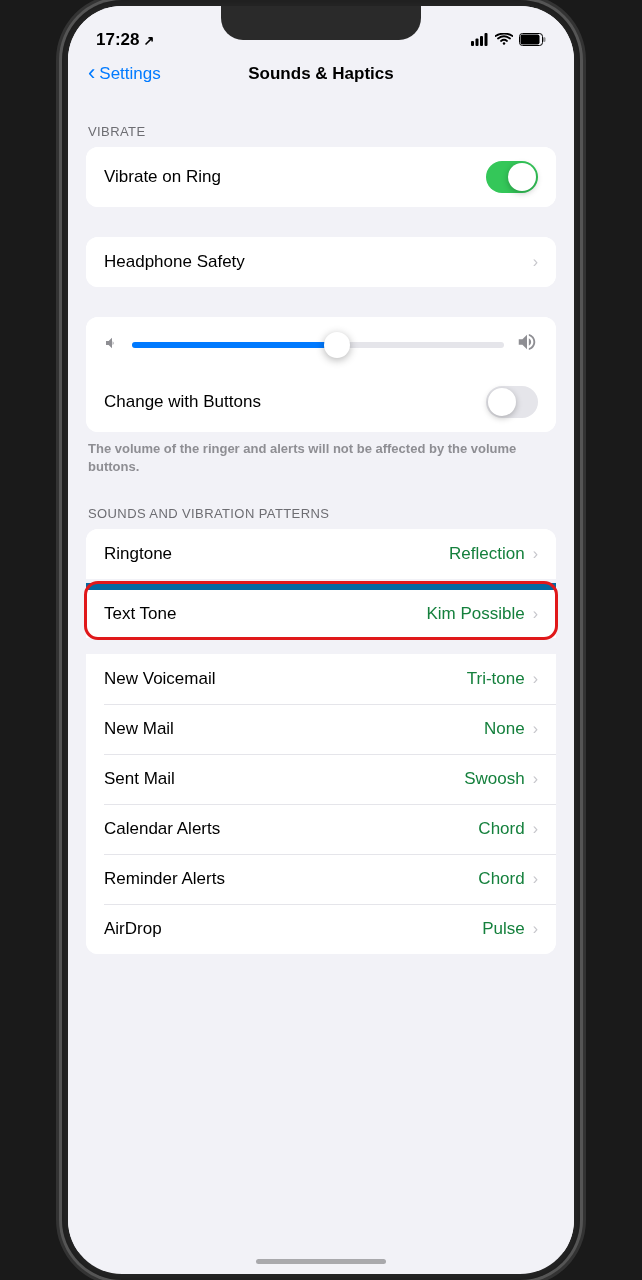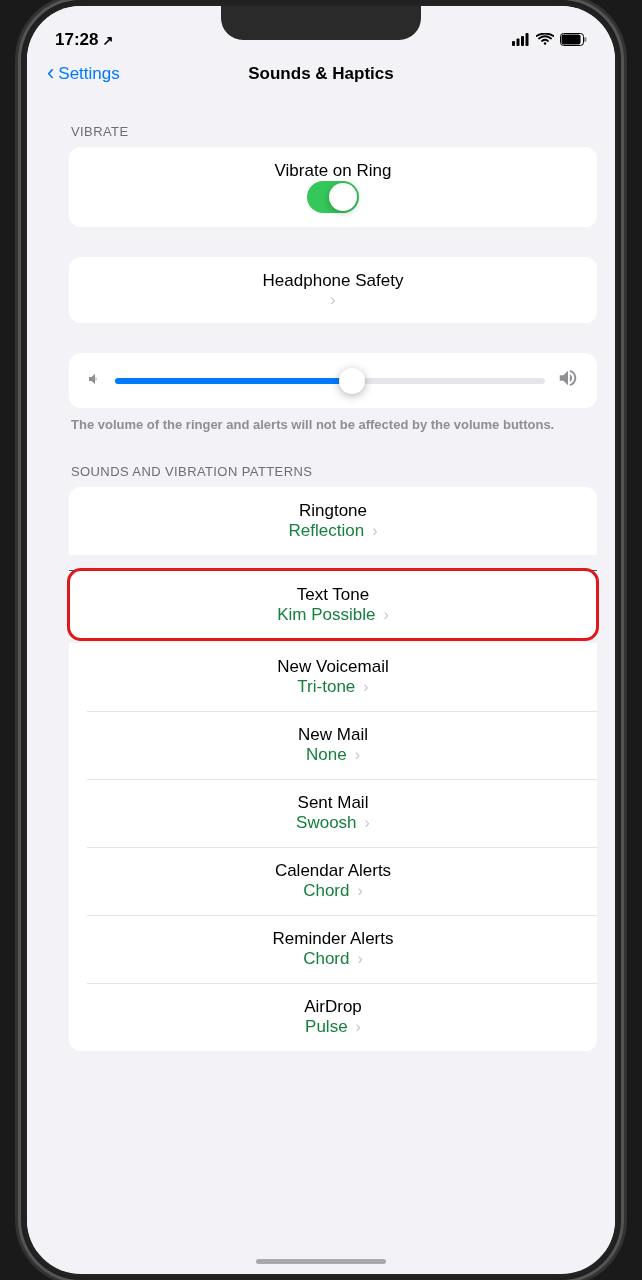--- a/index.html
+++ b/index.html
@@ -7,21 +7,21 @@
     body {
       background: #1a1a1a;
       display: flex;
       justify-content: center;
       align-items: center;
       min-height: 100vh;
       font-family: -apple-system, 'SF Pro Text', 'Helvetica Neue', sans-serif;
     }
 
     .phone-frame {
-      width: 600px;
+      width: 518px;
       height: 1280px;
       background: #2a2a2a;
       border-radius: 60px;
       position: relative;
       box-shadow: 0 0 0 3px #555, 0 0 0 6px #333, inset 0 0 20px rgba(0,0,0,0.5);
       overflow: hidden;
     }
 
     
     .phone-frame::before {
@@ -110,21 +110,20 @@
       font-size: 17px;
       font-weight: 600;
       color: #000;
     }
 
     
     .content {
       overflow-y: auto;
       height: calc(100% - 110px);
       background: #f2f2f7;
-      padding-left: 24px;
     }
 
     .section {
       margin-top: 30px;
     }
 
     .section-label {
       font-size: 13px;
       color: #6d6d72;
       text-transform: uppercase;
@@ -141,21 +140,20 @@
     }
 
     .row {
       display: flex;
       align-items: center;
       justify-content: space-between;
       padding: 14px 18px;
       min-height: 50px;
       background: #fff;
       position: relative;
-      flex-direction: column;
     }
 
     .row + .row::before {
       content: '';
       position: absolute;
       top: 0;
       left: 18px;
       right: 0;
       height: 1px;
       background: #e5e5ea;
@@ -398,51 +396,57 @@
                 <div class="slider-fill"></div>
                 <div class="slider-thumb"></div>
               </div>
               <span class="volume-icon-high">
                 <svg width="22" height="22" viewBox="0 0 24 24" fill="#8e8e93">
                   <path d="M3 9v6h4l5 5V4L7 9H3zm13.5 3c0-1.77-1.02-3.29-2.5-4.03v8.05c1.48-.73 2.5-2.25 2.5-4.02zM14 3.23v2.06c2.89.86 5 3.54 5 6.71s-2.11 5.85-5 6.71v2.06c4.01-.91 7-4.49 7-8.77s-2.99-7.86-7-8.77z"></path>
                 </svg>
               </span>
             </div>
           </div>
+          <div class="row">
+            <span class="row-label">Change with Buttons</span>
+            <div class="toggle off">
+              <div class="toggle-thumb"></div>
+            </div>
+          </div>
         </div>
         <div class="helper-text">The volume of the ringer and alerts will not be affected by the volume buttons.</div>
       </div>
 
       <div class="section">
         <div class="section-label">SOUNDS AND VIBRATION PATTERNS</div>
 
-        <div class="card" style="margin-bottom:15px; border-radius: 12px 12px 0 0;">
+        <div class="card" style="margin-bottom:4px; border-radius: 12px 12px 0 0;">
           <div class="row">
             <span class="row-label">Ringtone</span>
             <div class="row-right">
               <span class="row-value">Reflection</span>
               <span class="chevron">›</span>
             </div>
           </div>
         </div>
 
         <div class="highlighted-row">
           <div class="highlight-ring"></div>
           <div style="background:#fff; margin:0; border-radius:0;">
-            <div class="row" style="border-top: 1px solid #0369a1;">
+            <div class="row" style="border-top: 7px solid #0369a1;">
               <span class="row-label">Text Tone</span>
               <div class="row-right">
                 <span class="row-value">Kim Possible</span>
                 <span class="chevron">›</span>
               </div>
             </div>
           </div>
         </div>
 
-        <div class="card" style="border-radius: 0 0 12px 12px; margin-top:4px;">
+        <div class="card" style="border-radius: 0 0 12px 12px; margin-top:16px;">
           <div class="row">
             <span class="row-label">New Voicemail</span>
             <div class="row-right">
               <span class="row-value">Tri-tone</span>
               <span class="chevron">›</span>
             </div>
           </div>
           <div class="row">
             <span class="row-label">New Mail</span>
             <div class="row-right">

